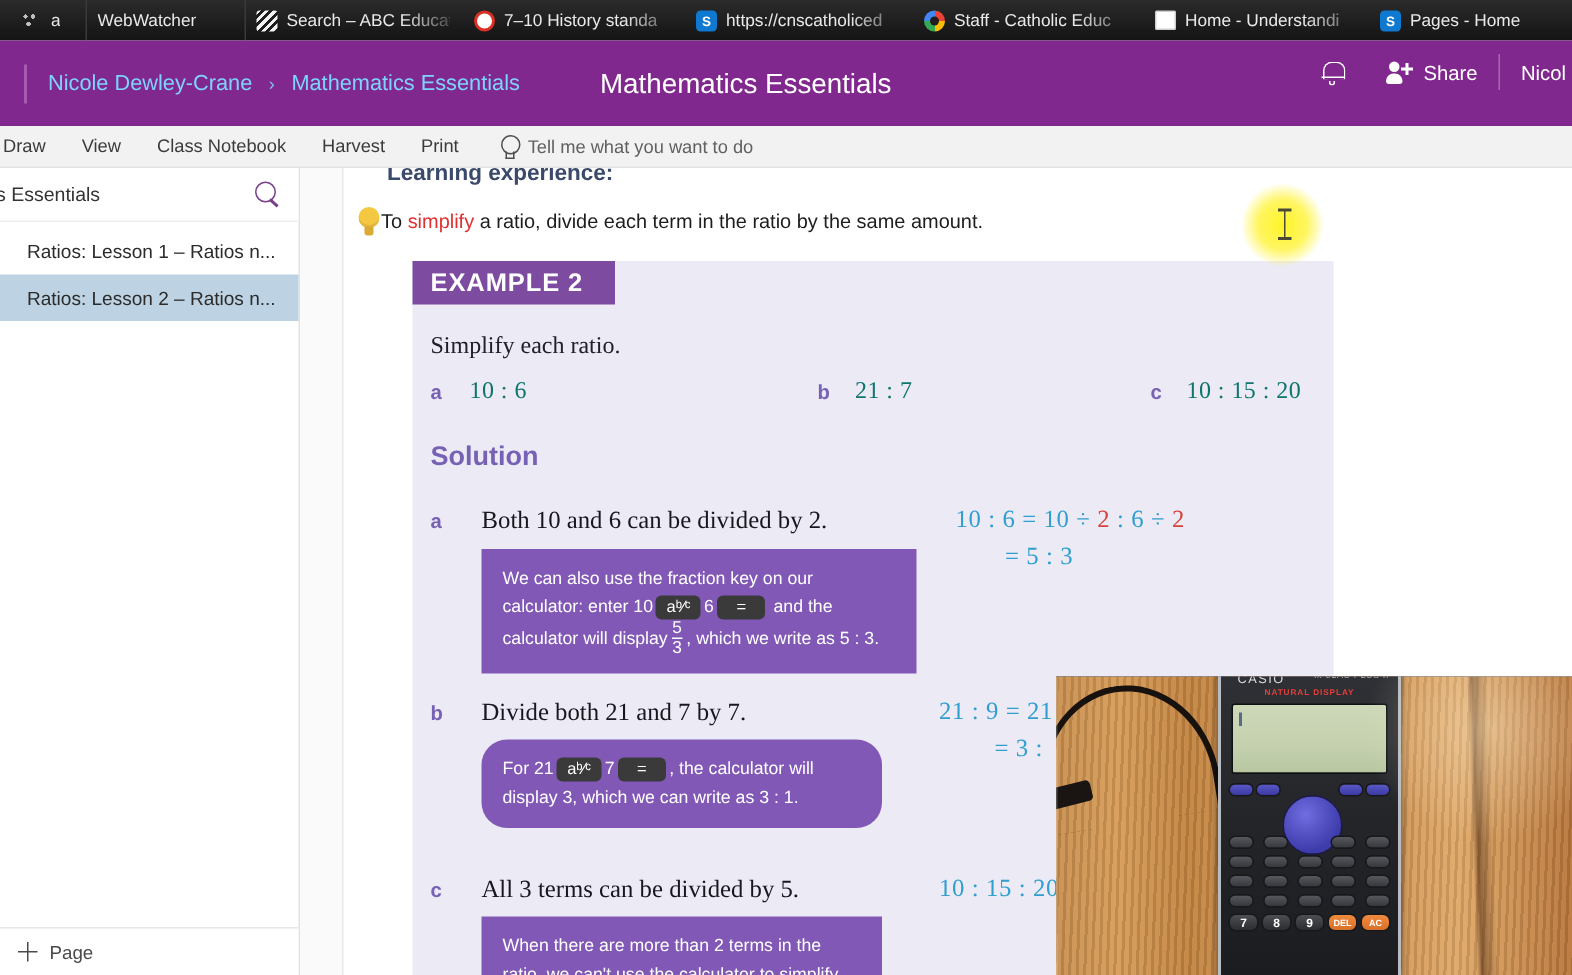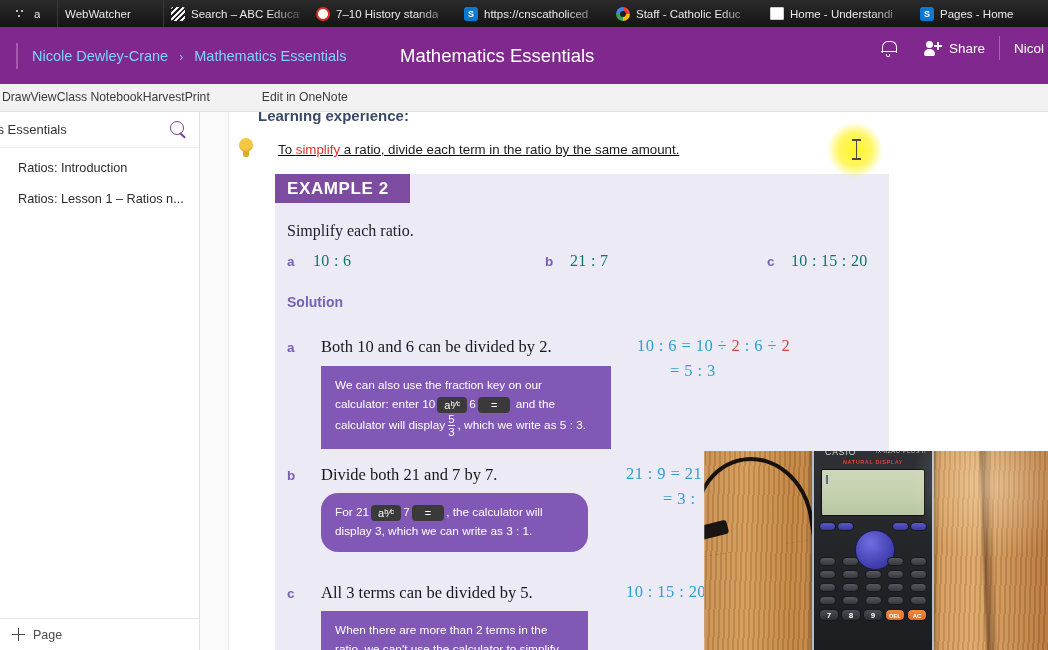--- a/index.html
+++ b/index.html
@@ -88,21 +88,21 @@
   .personadd i::before { left:0; top:3px; width:8px; height:2px; }
   .personadd i::after { left:3px; top:0; width:2px; height:8px; }
   .hdr-div { width:1px; height:24px; background:#a768b0; }
 
   
   .ribbon {
     position: absolute; top: 84px; left: 0; width: 1048px; height: 28px;
     background: #f2f2f2; border-bottom: 1px solid #e2e2e2;
     display: flex; align-items: center; font-size: 12.2px; color: #3b3b3b;
   }
-  .rb { padding: 0 0; white-space: nowrap; line-height: 27px; }
+  .rb { padding: 0 12px; white-space: nowrap; line-height: 27px; }
   .rb.first { padding-left: 2px; }
   .rb-bulb { display:flex; align-items:center; gap:7px; padding: 0 10px 0 16px; color:#5c5c5c; }
   .bulbsm { width: 11px; height: 15px; position: relative; display:block; }
   .bulbsm::before { content:''; position:absolute; left:0; top:0; width:11px; height:11px;
     border:1.4px solid #4f4f4f; border-radius:50%; }
   .bulbsm::after { content:''; position:absolute; left:3.5px; top:11px; width:4px; height:3.5px;
     border:1.4px solid #4f4f4f; border-top:none; }
   .rb-faint { color:#616161; }
 
   
@@ -145,21 +145,21 @@
     position: absolute; left: 228px; top: 112px; width: 820px; height: 538px;
     background: #ffffff; overflow: hidden;
   }
   .canvas-rail { position:absolute; left:0; top:0; width:1px; height:538px; background:#e8e8e8; }
 
   .le-title {
     position: absolute; left: 30px; top: -5px;
     font-size: 15px; color: #3b4a6b; font-weight: 600; white-space: nowrap;
   }
 
-  .bulbrow { position: absolute; left: 10px; top: 24px; display: flex; align-items: flex-end; gap: 24px; text-decoration: underline; }
+  .bulbrow { position: absolute; left: 10px; top: 24px; display: flex; align-items: center; gap: 0; }
   .bulbbig { width: 16px; height: 21px; position: relative; flex:0 0 16px; margin-top:2px; }
   .bulbbig::before { content:''; position:absolute; left:1px; top:0; width:14px; height:14px;
     border-radius:50%; background:#f5c842; box-shadow: inset 0 -2px 0 rgba(0,0,0,.08); }
   .bulbbig::after { content:''; position:absolute; left:5px; top:13px; width:6px; height:6px;
     background:#d9ab31; border-radius:0 0 2px 2px; }
   .tipline { font-size: 13.3px; color: #1d1d1d; white-space: nowrap; line-height: 18px; }
   .tipline .hl { color: #e03131; }
 
   .cursor-glow {
     position: absolute; left: 828px; top: 122px; width: 54px; height: 56px;
@@ -185,21 +185,21 @@
   .bk-text { position: absolute; color: #20202a; }
   .simp { left: 12px; top: 48px; font-family: "Liberation Serif", serif; font-size: 16px; }
   .qrow { position: absolute; left: 12px; top: 78px; width: 590px; height: 22px; }
   .qlab {
     position: absolute; font-family: "Liberation Sans", sans-serif;
     font-weight: 700; font-size: 13.5px; color: #7761b5;
   }
   .qval { position: absolute; font-family: "Liberation Serif", serif; font-size: 16px; color:#0f766e; letter-spacing:.3px;}
   .soln {
     position: absolute; left: 12px; top: 120px;
-    font-size: 14px; font-weight: 700; color: #7761b5;
+    font-size: 18px; font-weight: 700; color: #7761b5;
   }
   .part { position: absolute; }
   .plab { position: absolute; left: 12px; font-weight: 700; font-size: 13.5px; color: #7761b5; }
   .ptext { position: absolute; left: 46px; font-family: "Liberation Serif", serif; font-size: 16.5px; color: #17171f; }
   .note {
     position: absolute; background: #8158b5; color: #ffffff;
     font-size: 11.8px; line-height: 19px; padding: 10px 14px 11px 14px;
   }
   .key {
     display: inline-block; background: #3a3a3a; color: #ffffff;
@@ -344,34 +344,37 @@
       </div>
     </div>
   </div>
 
   <div class="ribbon">
     <div class="rb first">Draw</div>
     <div class="rb">View</div>
     <div class="rb">Class Notebook</div>
     <div class="rb">Harvest</div>
     <div class="rb">Print</div>
-    <div class="rb" style="margin-left:52px;">Edit in OneNote</div>
+    <div class="rb-bulb">
+      <span class="bulbsm"></span>
+      <span class="rb-faint">Tell me what you want to do</span>
+    </div>
   </div>
 
   <div class="pane">
     <div class="pane-search">
       <span class="pane-search-text">ics Essentials</span>
       <span class="mag"></span>
     </div>
     <div class="pagelist">
       <div class="pageitem">
-        <span>Ratios: Introduction</span>
-      </div>
-      <div class="pageitem">
         <span>Ratios: Lesson 1 – Ratios n...</span>
+      </div>
+      <div class="pageitem selected">
+        <span>Ratios: Lesson 2 – Ratios n...</span>
       </div>
     </div>
     <div class="pane-footer">
       <span class="plus"></span>
       <span>Page</span>
     </div>
   </div>
 
   <div class="gutter"></div>
 

